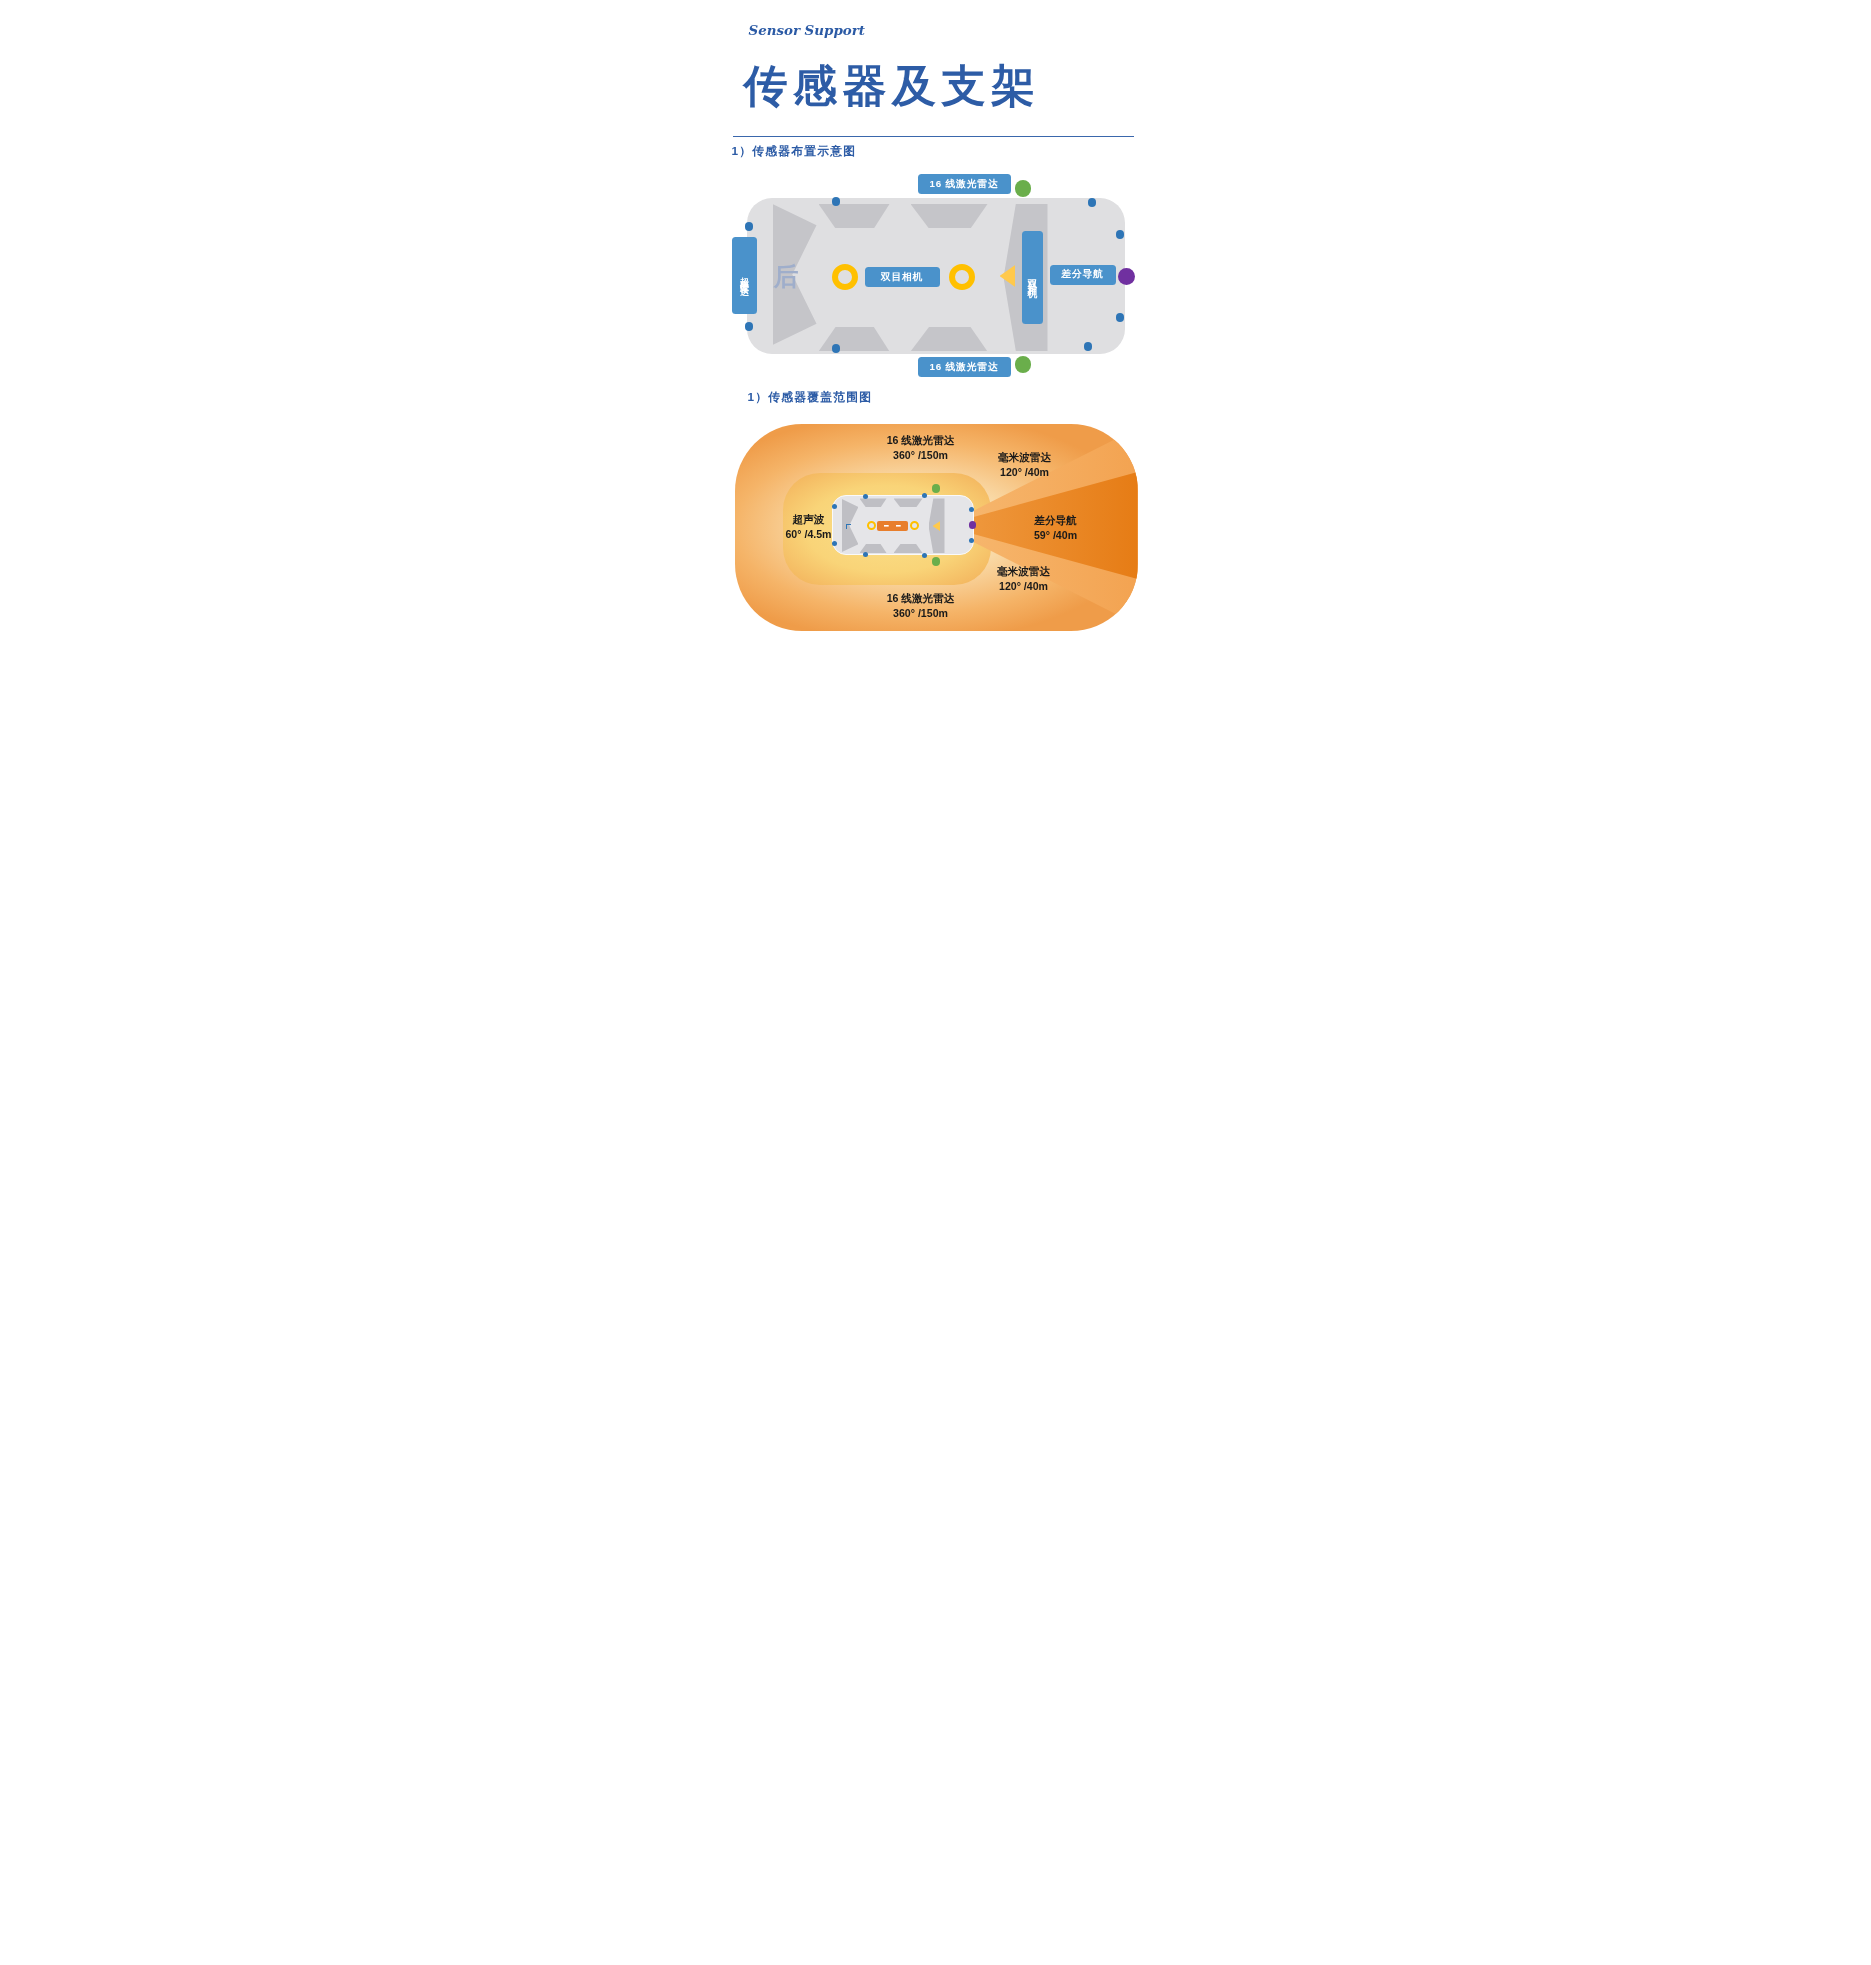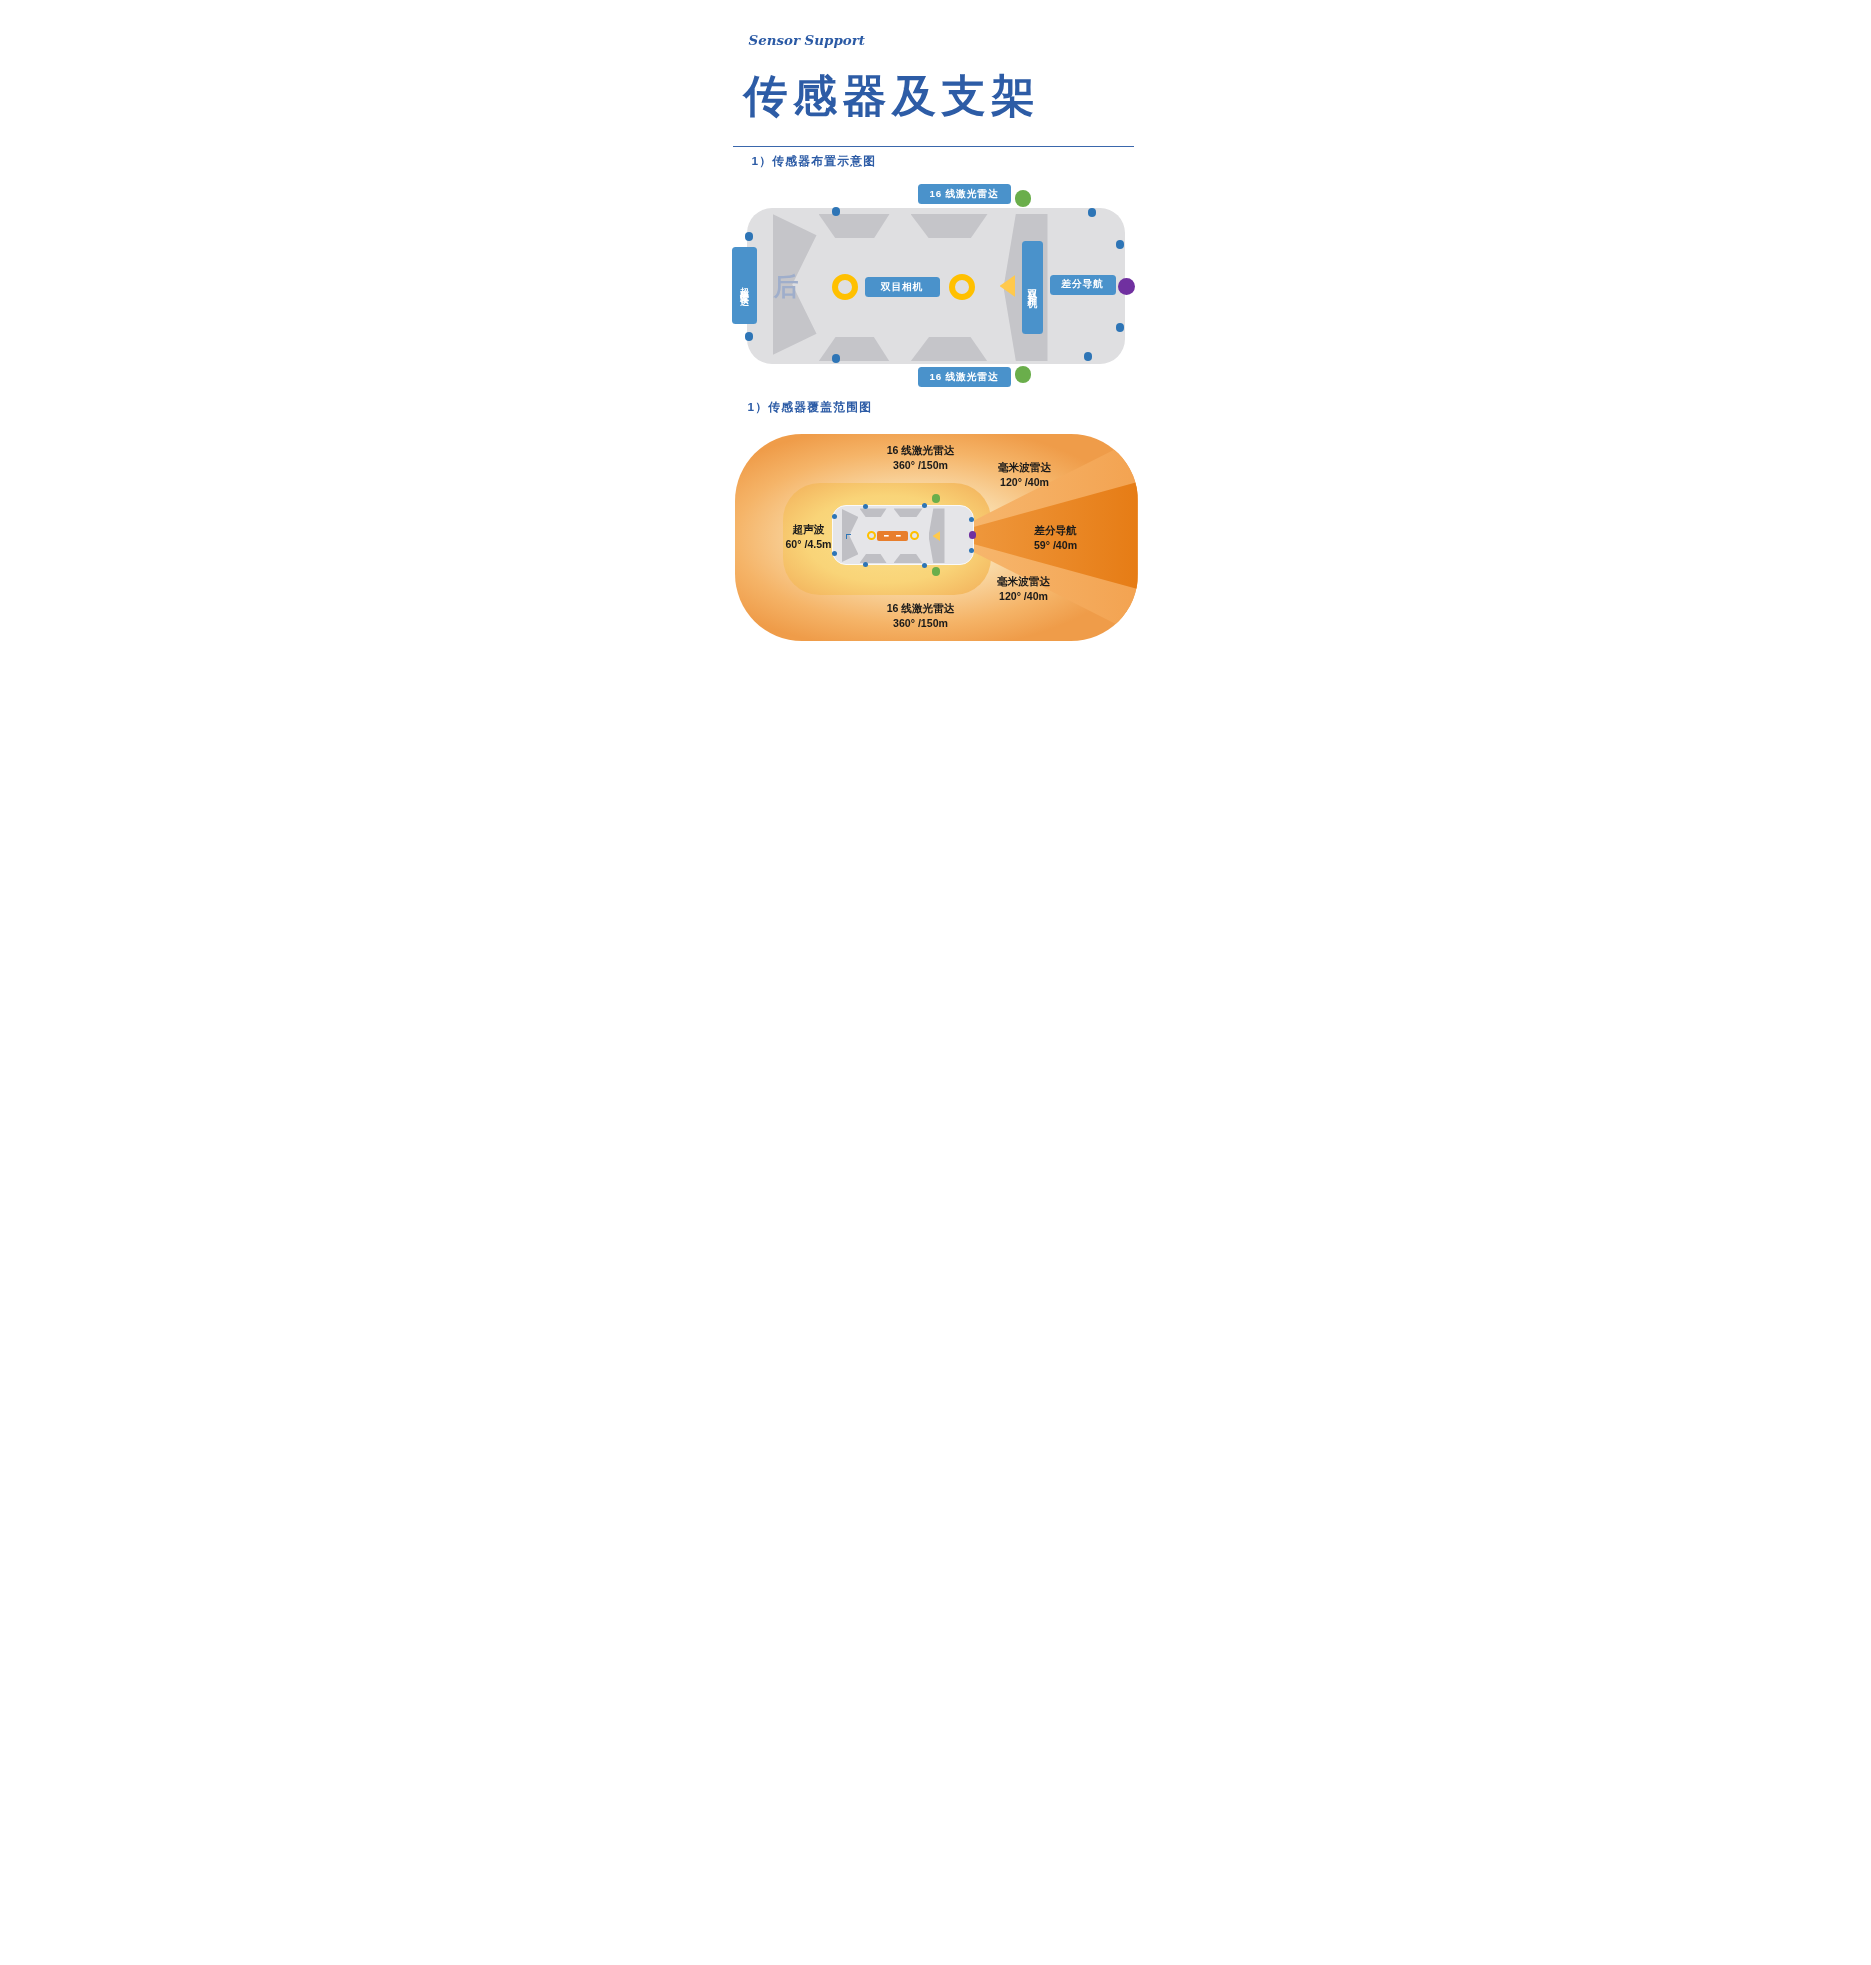--- a/index.html
+++ b/index.html
@@ -1,16 +1,16 @@
 <!DOCTYPE html>
 <html style="font-size:6.3px"><head>
 <meta charset="utf-8">
 <style>
   html,body{margin:0;padding:0;background:#fff;}
-  .page{position:relative;width:484px;height:626px;margin:16px auto;background:#fff;
+  .page{position:relative;width:484px;height:626px;margin:6px auto;background:#fff;
         font-family:"Liberation Sans", sans-serif;overflow:hidden;}
   
   .brand{position:absolute;left:55px;top:15.7px;font-family:"DejaVu Serif",serif;
          font-style:italic;font-weight:bold;font-size:13.4px;color:#2B5AA5;}
   .big-title{position:absolute;left:50px;top:50px;margin:0;font-size:44px;line-height:59px;
          font-weight:bold;color:#2D5CA6;letter-spacing:5.5px;font-family:"DejaVu Serif",serif;}
   .divider{position:absolute;left:39px;top:130px;width:401px;height:1.2px;background:#3A67AC;}
   .section{position:absolute;margin:0;font-size:11.8px;font-weight:bold;color:#2D5CA6;letter-spacing:1.2px;}
   
   .d1,.d2wrap{position:absolute;inset:0;}
@@ -45,21 +45,21 @@
            font-size:10.6px;line-height:15px;}
 </style>
 </head>
 <body>
 
 <div class="page">
 
   <div class="brand">Sensor Support</div>
   <h1 class="big-title">传感器及支架</h1>
   <div class="divider"></div>
-  <h2 class="section" style="left:58px;top:138px;">1）传感器布置示意图</h2>
+  <h2 class="section" style="left:38px;top:138px;">1）传感器布置示意图</h2>
 
   <div class="d1">
 
     <div class="vehicle"></div>
 
     <div class="ishape" style="left:79px;top:198px;width:44px;height:141px;
          clip-path:polygon(0 0,100% 15%,45% 50%,100% 85%,0 100%);"></div>
     <div class="ishape" style="left:125px;top:198px;width:71px;height:24.4px;
          clip-path:polygon(0 0,100% 0,78% 100%,24% 100%);"></div>
     <div class="ishape" style="left:217px;top:198px;width:77px;height:24.4px;

